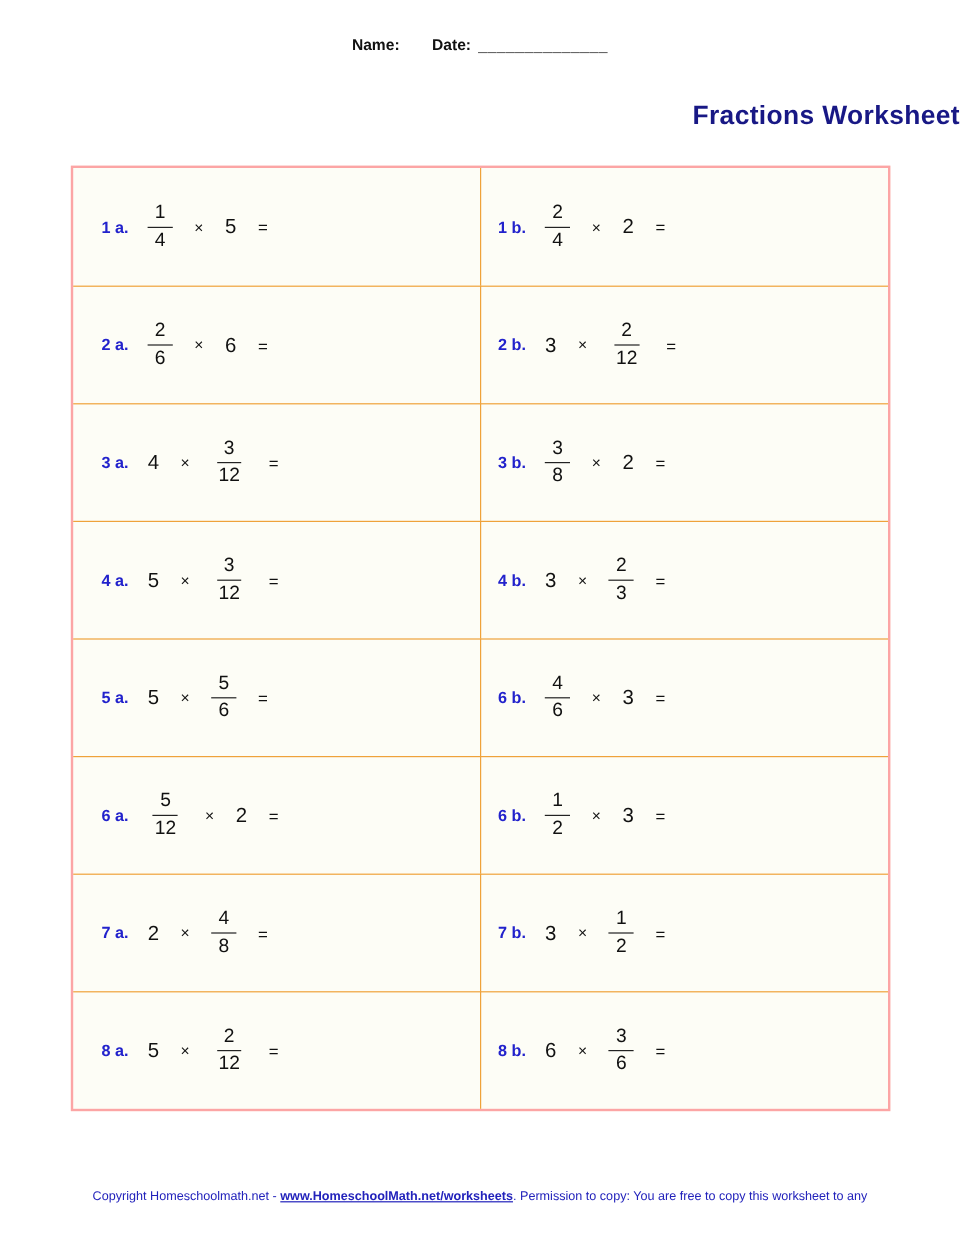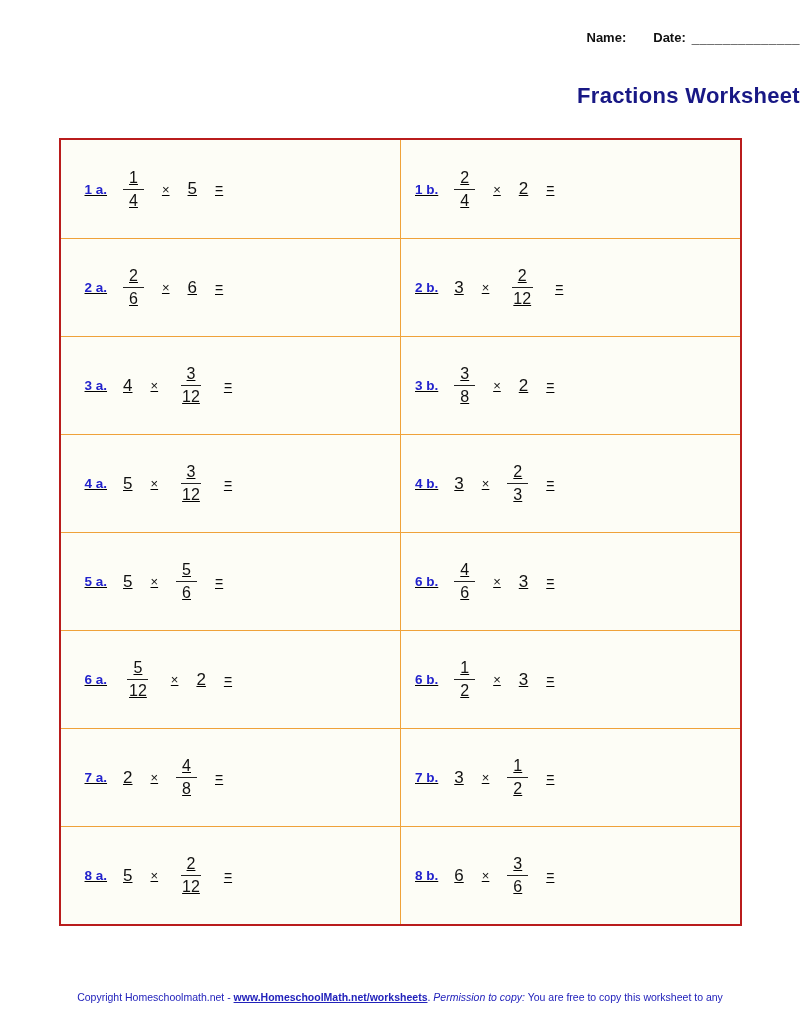--- a/index.html
+++ b/index.html
@@ -7,46 +7,45 @@
     width: 800px; height: 1033px;
     background: #ffffff;
     font-family: "Liberation Sans", sans-serif;
     color: #000000;
     overflow: hidden;
   }
   
   .name-row {
     padding-top: 30px;
     display: flex;
-    justify-content: flex-end;
+    justify-content: center;
     align-items: baseline;
     font-size: 13px;
     white-space: nowrap;
   }
   .name-row .lbl { font-weight: bold; color: #111; }
   .name-row .line { color: #555; margin-left: 6px; letter-spacing: 0.5px; }
   .name-row .date-lbl { margin-left: 27px; }
   
   .title {
     margin-top: 38px;
     text-align: right;
     font-size: 22px;
     font-weight: bold;
     color: #181885;
     letter-spacing: 0.3px;
   }
   
   .worksheet {
     width: 683px;
     margin: 29px auto 0 auto;
-    border: 2px solid #b91c1c;
+    border: 2px solid #fca5a5;
     display: grid;
     grid-template-columns: 1fr 1fr;
     background: #fdfdf6;
-    text-decoration: underline;
   }
   .cell {
     height: 98px;
     display: flex;
     align-items: center;
     padding-left: 24px;
     border-top: 1.5px solid #efa23a;
   }
   .cell.first-row { border-top: none; }
   .cell.col-b { border-left: 1.5px solid #efa23a; padding-left: 14px; }
@@ -81,21 +80,21 @@
     font-size: 10.5px;
     line-height: 1.45;
     color: #2222bb;
   }
   .footer a.wlink {
     color: #2222bb;
     font-weight: bold;
     text-decoration: underline;
     cursor: pointer;
   }
-  .footer .ital { font-style: italic; }
+  .footer .ital { }
 </style>
 </head>
 <body>
 
 <div class="name-row">
   <span class="lbl">Name:</span>
   <span class="lbl date-lbl">Date:</span>
   <span class="line">______________</span>
 </div>
 

